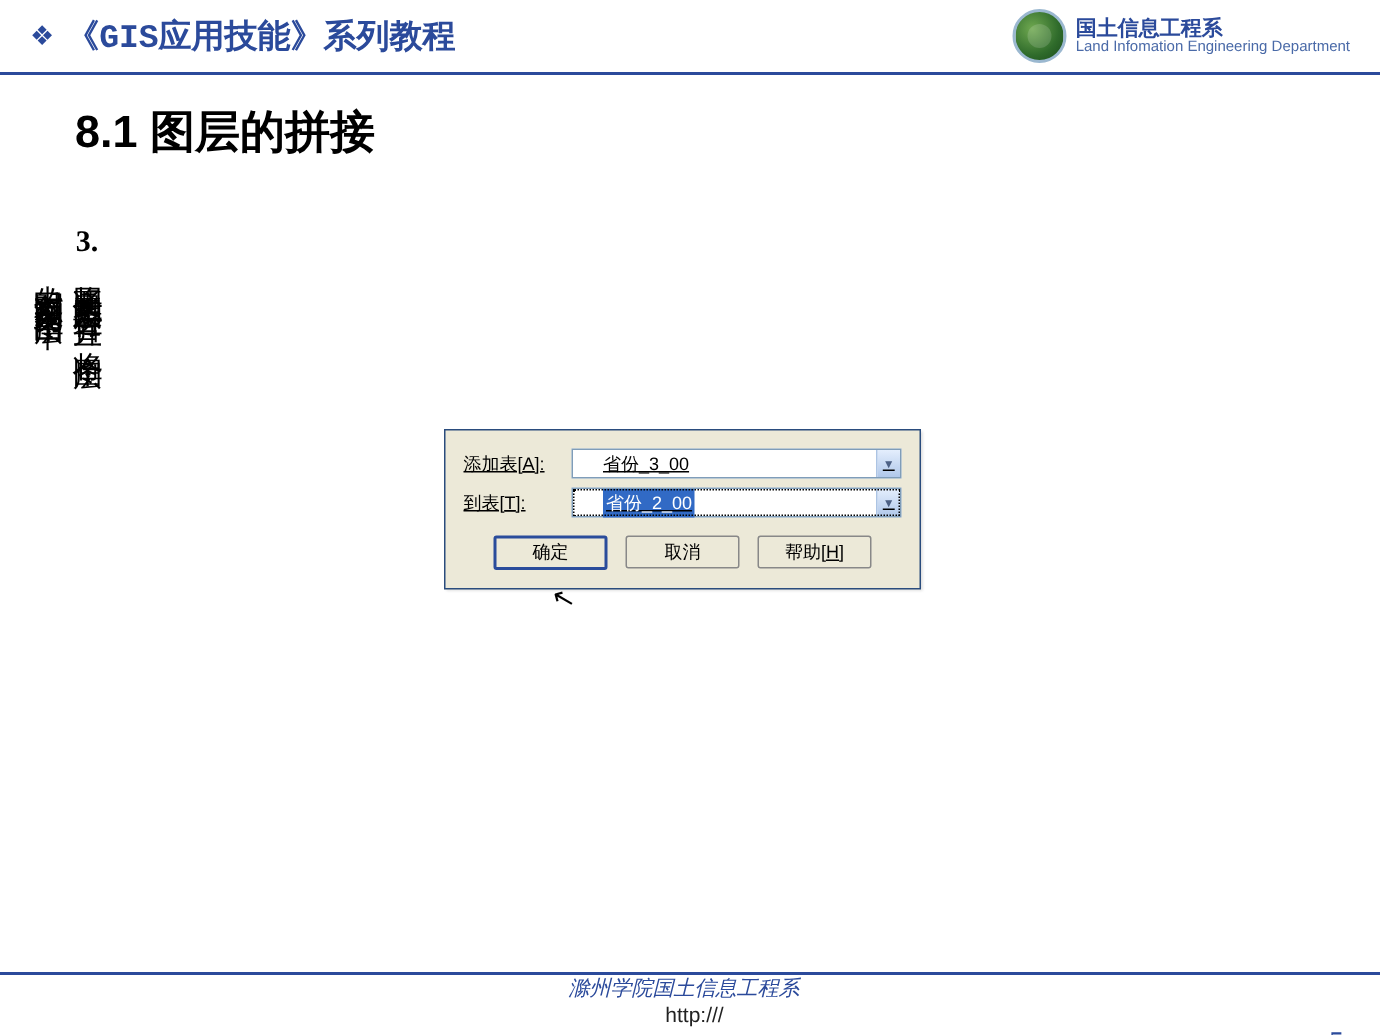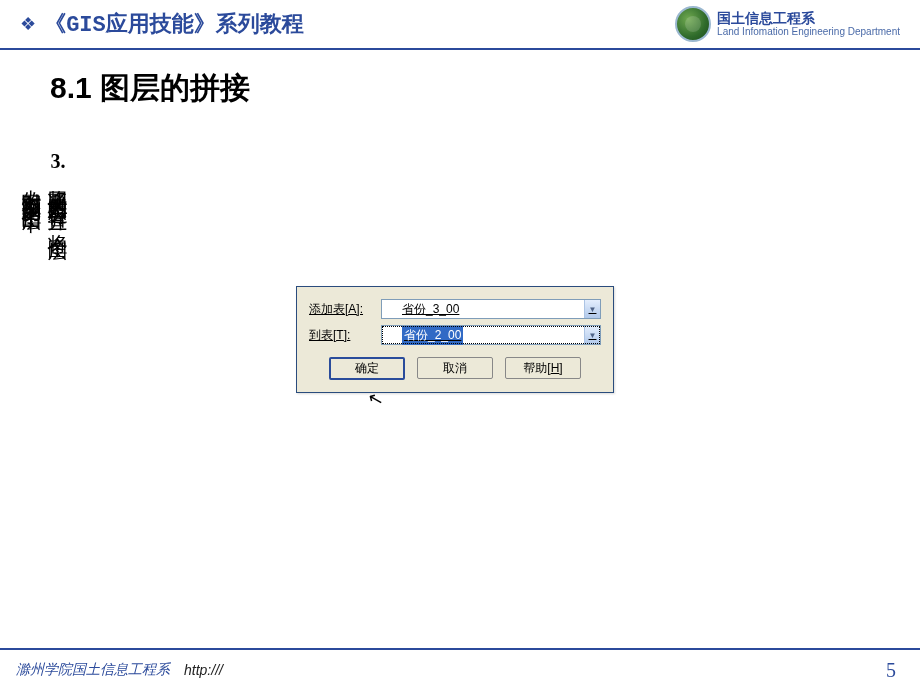--- a/index.html
+++ b/index.html
@@ -213,23 +213,24 @@
       position: absolute;
       bottom: 0;
       left: 0;
       right: 0;
       height: 42px;
       border-top: 2px solid #2b4a9b;
       display: flex;
       align-items: center;
       padding: 0 24px 0 16px;
       font-size: 14px;
+      flex-direction: column;
     }
     .footer-left { color: #2b4a9b; font-style: italic; }
-    .footer-link { color: #222; margin-left: 14px; font-style: italic; }
+    .footer-link { color: #222; margin-left: 14px; }
     .footer-page {
       margin-left: auto;
       color: #2b4a9b;
       font-size: 20px;
       font-family: "Times New Roman", serif;
     }
   </style>
 </head>
 <body>
 

